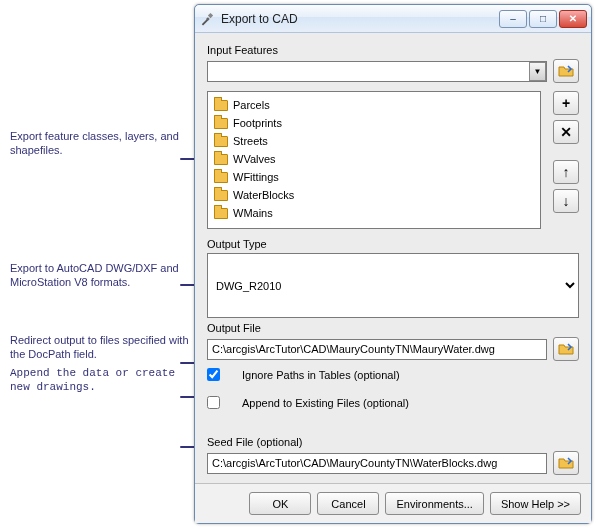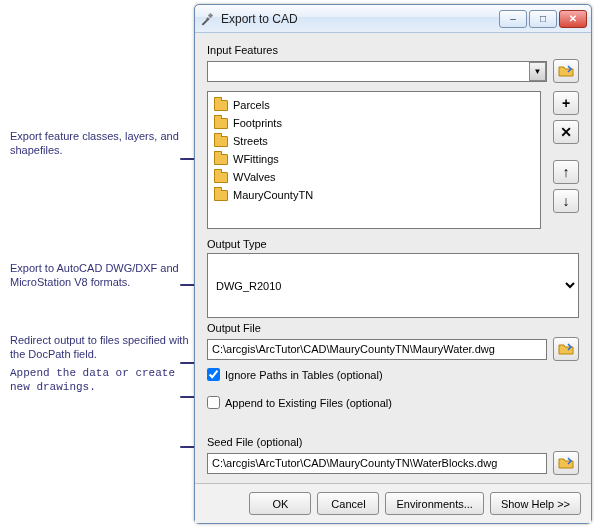--- a/index.html
+++ b/index.html
@@ -153,21 +153,21 @@
     position:absolute;
     left:-1px; top:-4px;
     width:6px; height:3px;
     background:#f2c14e;
     border:1px solid #b8860b;
     border-bottom:none;
     border-radius:1px 1px 0 0;
   }
   .sidebtns { display:flex; flex-direction:column; gap:5px; }
   .chkrow {
-    display:flex; align-items:center; gap:5px;
+    display:flex; align-items:center; gap:22px;
     margin:4px 0 2px 0;
   }
   .chkrow input { margin:0; }
   .footer {
     border-top:1px solid #c0c0c0;
     background:#f1f1f1;
     padding:8px 10px;
     display:flex;
     justify-content:flex-end;
     gap:6px;
@@ -251,29 +251,33 @@
         <div class="fitem">
             <span class="folder"></span>
             <span>Footprints</span>
           </div>
         <div class="fitem">
             <span class="folder"></span>
             <span>Streets</span>
           </div>
         <div class="fitem">
             <span class="folder"></span>
+            <span>WValves</span>
+          </div>
+        <div class="fitem">
+            <span class="folder"></span>
             <span>WFittings</span>
           </div>
         <div class="fitem">
             <span class="folder"></span>
-            <span>WValves</span>
-          </div>
-        <div class="fitem">
-            <span class="folder"></span>
-            <span>MauryCountyTN</span>
+            <span>WaterBlocks</span>
+          </div>
+        <div class="fitem">
+            <span class="folder"></span>
+            <span>WMains</span>
           </div>
       </div>
       <div class="sidebtns">
         <div class="iconbtn">
             <b>+</b>
           </div>
         <div class="iconbtn">
             <b>✕</b>
           </div>
         <div style="height:6px;"></div>

